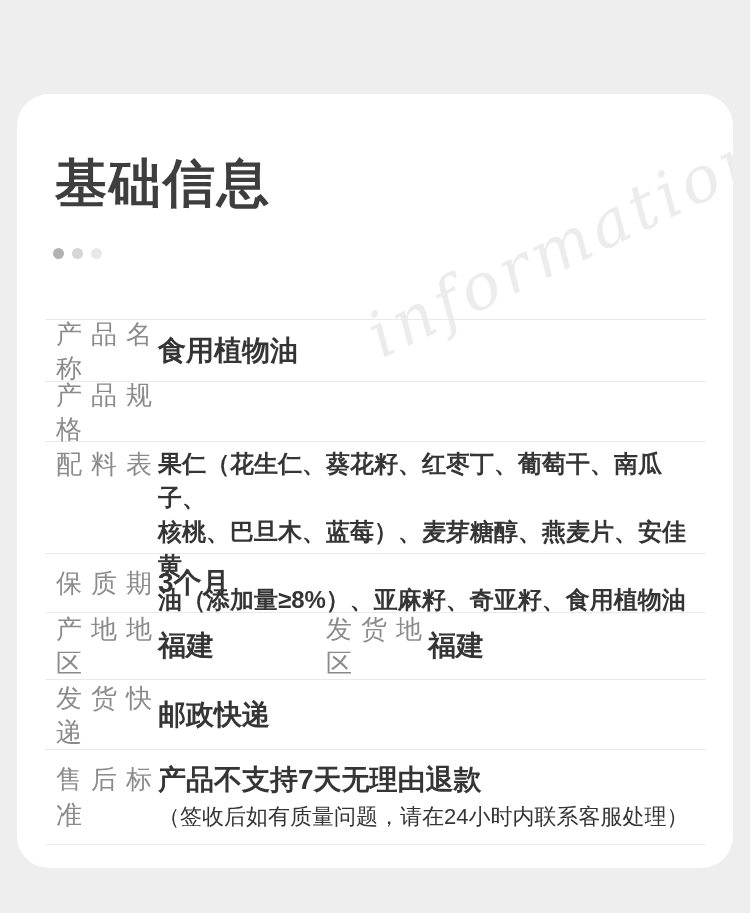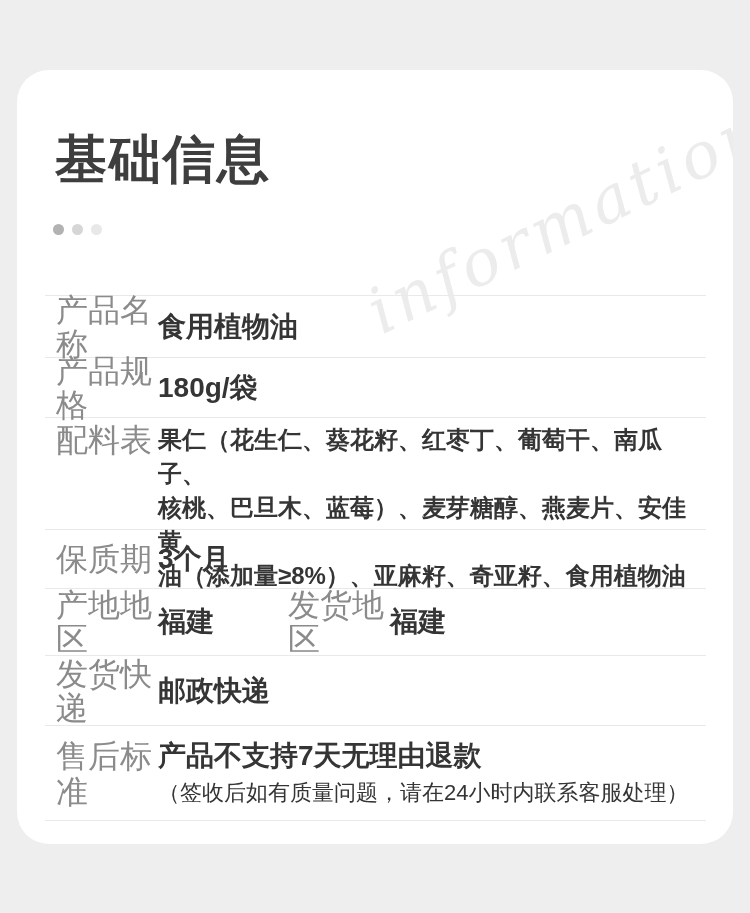--- a/index.html
+++ b/index.html
@@ -8,21 +8,21 @@
     --dot-1:#b2b2b2; --dot-2:#d6d6d6; --dot-3:#e8e8e8;
   }
   *{margin:0;padding:0;box-sizing:border-box;}
   html,body{width:750px;height:913px;}
   body{
     background:var(--page-bg);
     font-family:"Liberation Sans","DejaVu Sans",sans-serif;
     position:relative;overflow:hidden;
   }
   .card{
-    position:absolute;left:17px;top:70px;width:716px;height:774px;
+    position:absolute;left:17px;top:94px;width:716px;height:774px;
     background:var(--card-bg);border-radius:32px;overflow:hidden;
   }
   .watermark{
     position:absolute;left:330px;top:30px;width:440px;height:240px;
     display:flex;align-items:center;justify-content:center;
     transform:rotate(-26deg);transform-origin:center;
     font-family:"DejaVu Serif","Liberation Serif",serif;
     font-style:italic;font-size:64px;letter-spacing:5px;
     color:var(--watermark);pointer-events:none;user-select:none;
   }
@@ -41,34 +41,34 @@
     border-top:1px solid var(--divider);
   }
   .row{
     display:flex;align-items:center;
     border-bottom:1px solid var(--divider);
     padding-left:11px;
   }
   .row.top{align-items:flex-start;}
   .lbl{
     flex:0 0 96px;width:96px;
-    font-size:32px;line-height:34px;color:var(--label);
+    font-size:26px;line-height:34px;color:var(--label);
     text-align:justify;text-align-last:justify;
   }
   .val{
     margin-left:6px;font-size:28px;line-height:34px;
     font-weight:bold;color:var(--value);
   }
   .row-name,.row-spec{height:62px;}
   .row-spec{height:60px;}
   .row-ingredients{height:112px;padding-top:5px;}
   .row-ingredients .val{font-size:24px;line-height:34px;}
   .row-shelf{height:59px;}
   .row-regions{height:67px;}
-  .pair2{display:flex;align-items:center;margin-left:74px;}
+  .pair2{display:flex;align-items:center;margin-left:112px;}
   .row-courier{height:70px;align-items:center;}
   .row-aftersales{height:95px;padding-top:12px;}
   .row-aftersales .lbl{line-height:36px;font-family:Liberation Serif, serif;}
   .as-line1{font-size:28px;line-height:36px;font-weight:bold;color:var(--value);}
   .as-line2{font-size:22px;line-height:38px;font-weight:normal;color:var(--value);}
 </style>
 </head>
 <body>
 
 <div class="card">
@@ -85,21 +85,20 @@
 
   <div class="table">
 
     <div class="row row-name">
       <span class="lbl">产品名称</span>
       <span class="val">食用植物油</span>
     </div>
 
     <div class="row row-spec">
       <span class="lbl">产品规格</span>
-      <span class="val">180g/袋</span>
     </div>
 
     <div class="row row-ingredients top">
       <span class="lbl">配料表</span>
       <span class="val">
         <div>果仁（花生仁、葵花籽、红枣丁、葡萄干、南瓜子、</div>
         <div>核桃、巴旦木、蓝莓）、麦芽糖醇、燕麦片、安佳黄</div>
         <div>油（添加量≥8%）、亚麻籽、奇亚籽、食用植物油</div>
       </span>
     </div>

